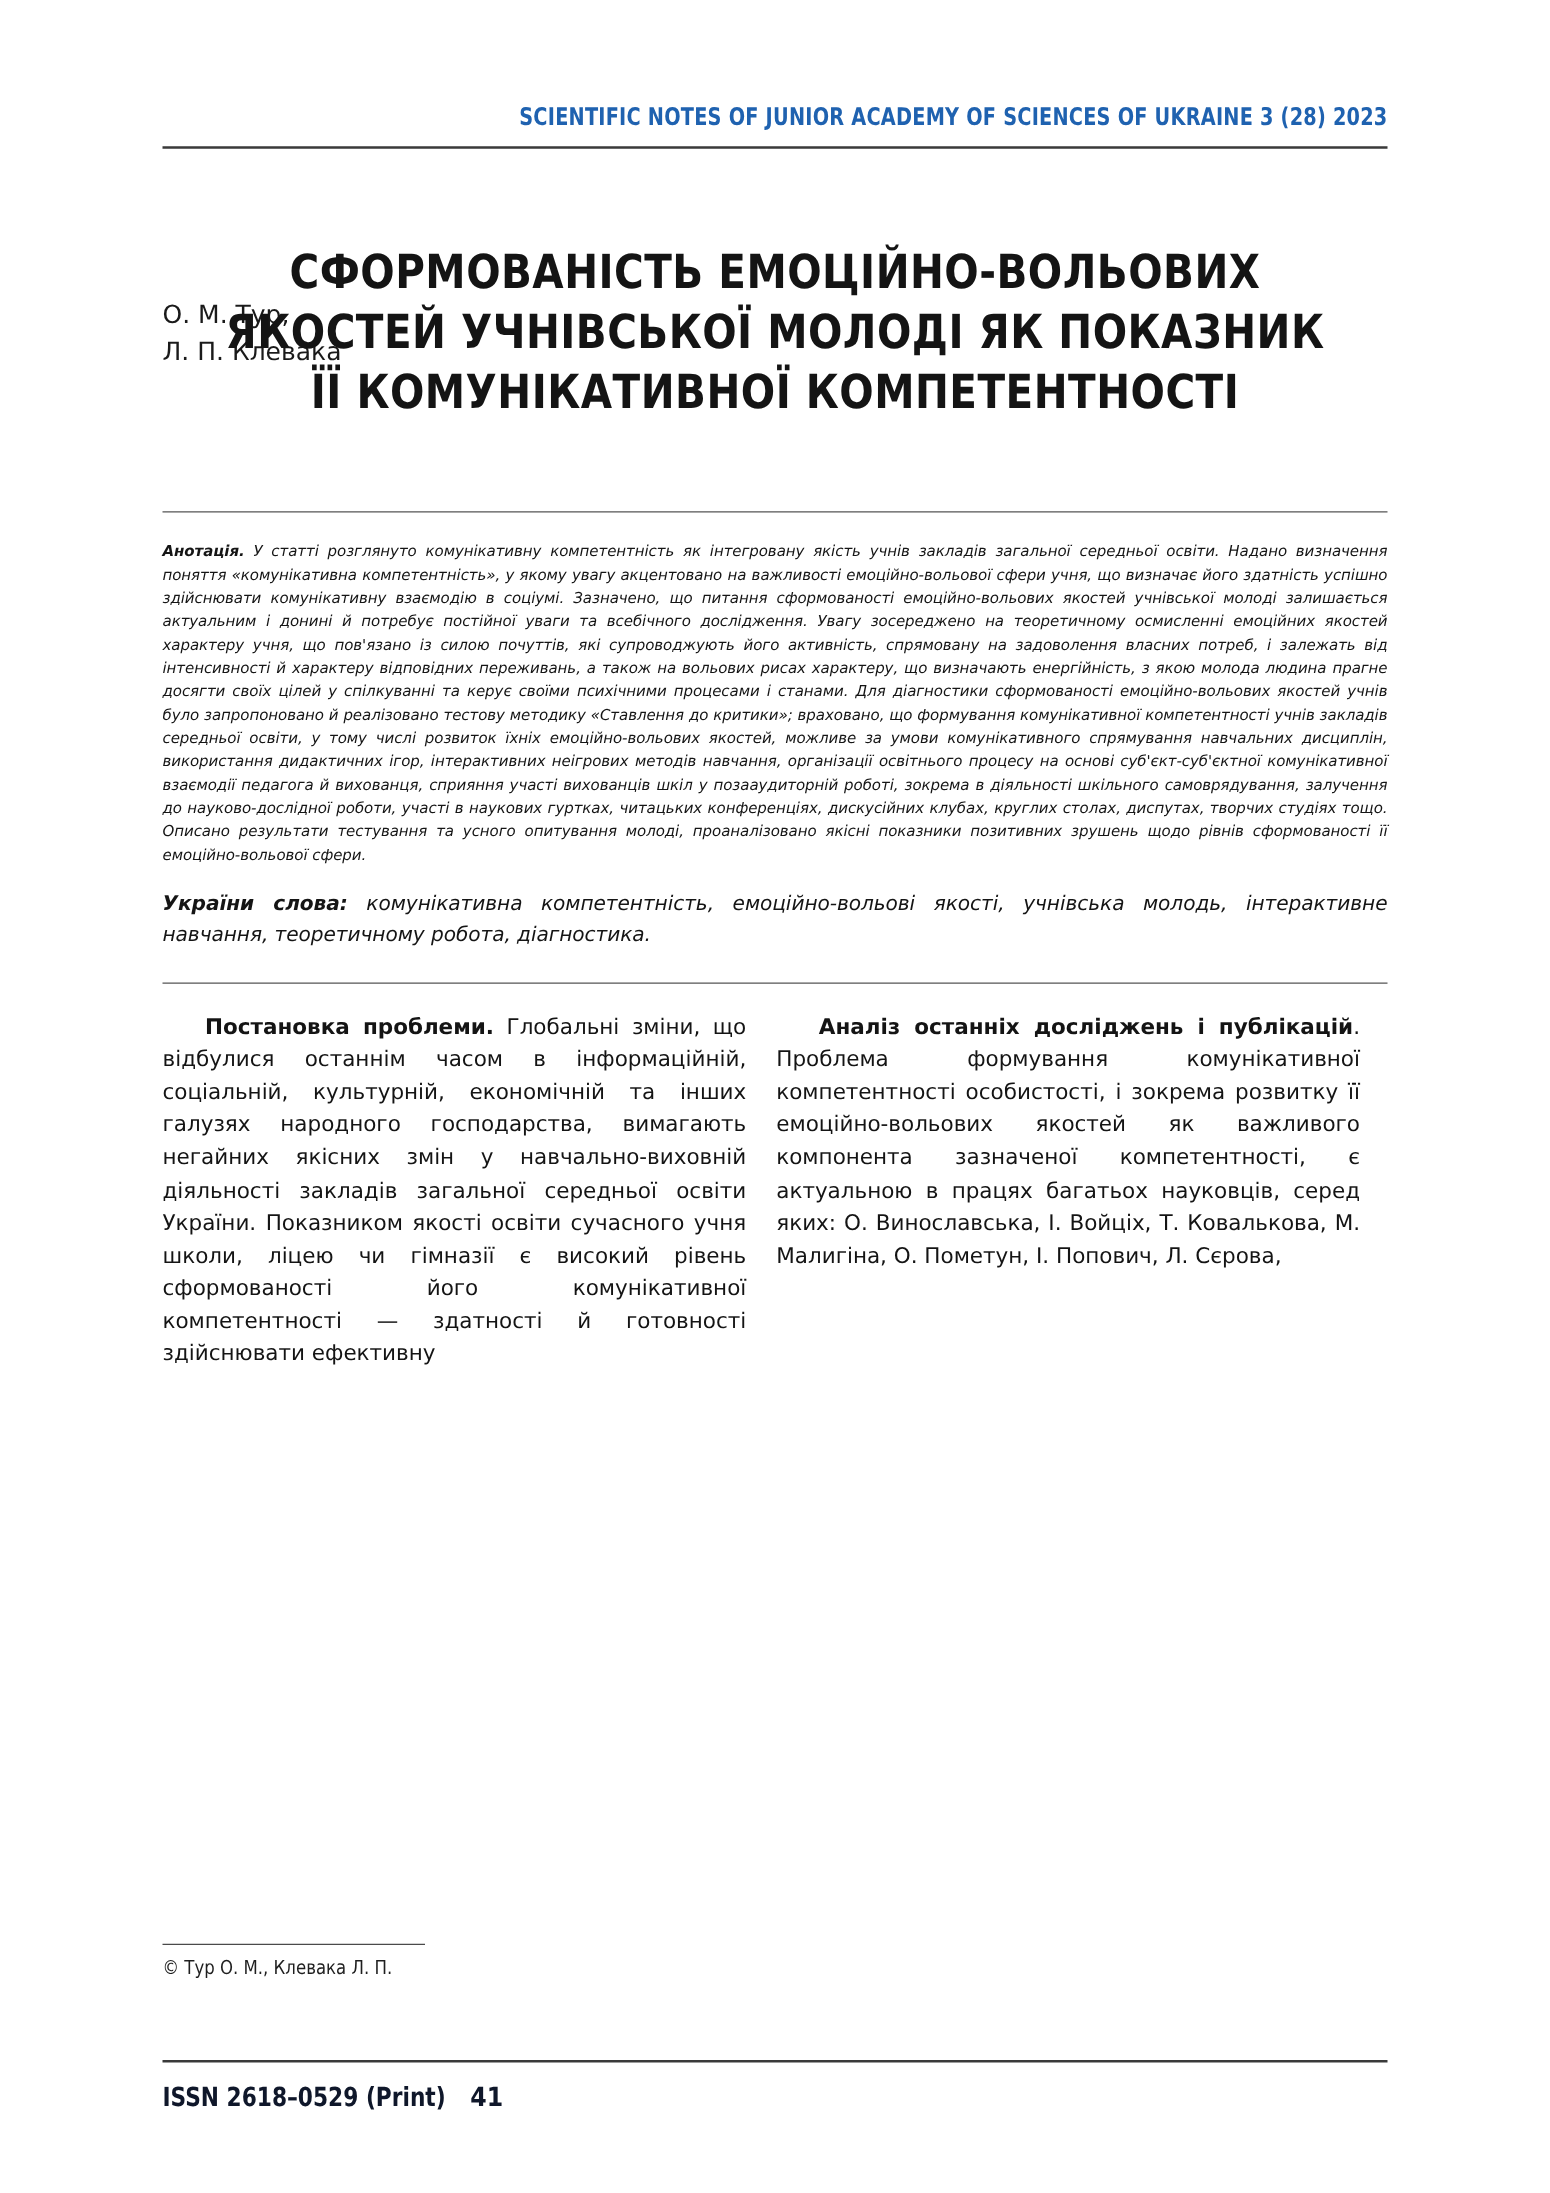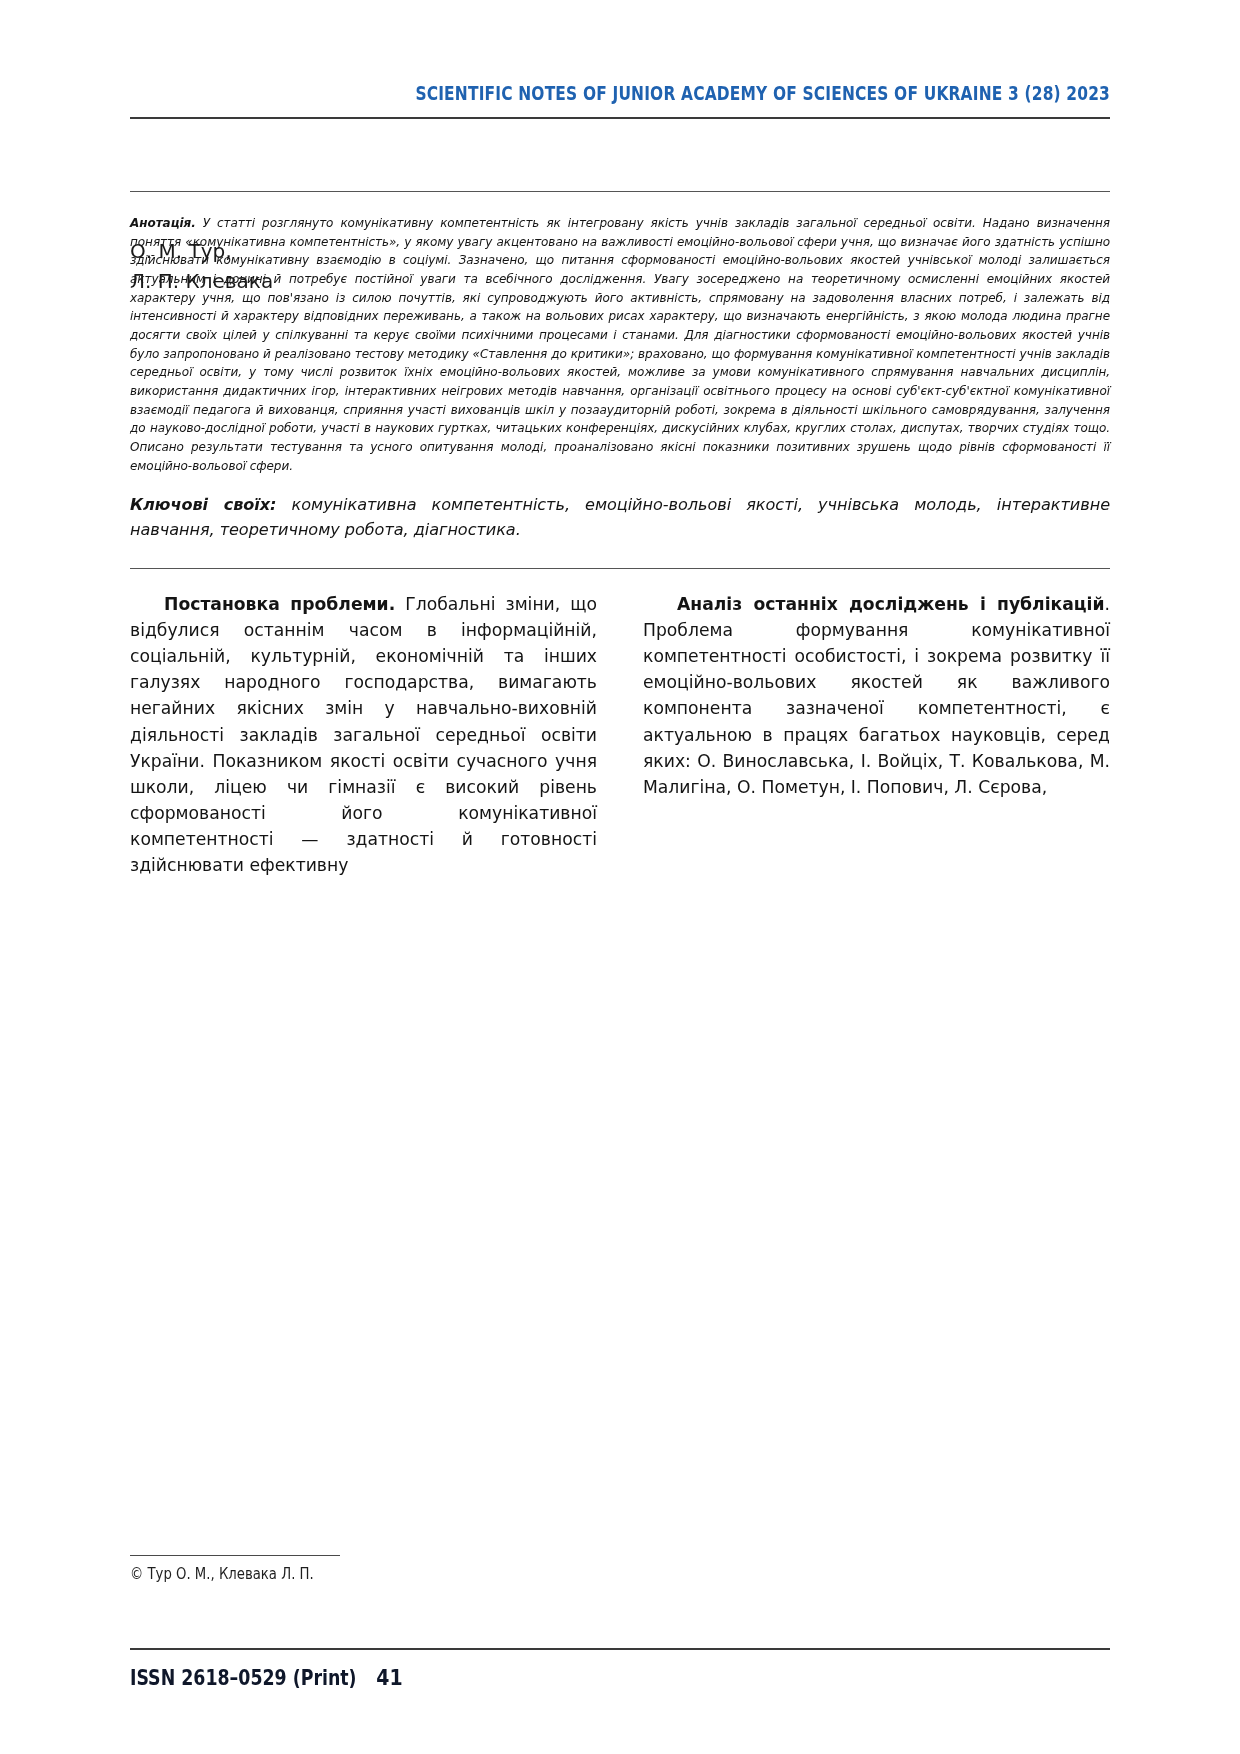--- a/index.html
+++ b/index.html
@@ -109,21 +109,21 @@
 
   .rule-body {
     margin-top: 26px;
     border-top: 1.6px solid #555;
   }
 
   
   .cols {
     margin-top: 22px;
     display: flex;
-    gap: 46px;
+    gap: 24px;
   }
   .col {
     width: 467px;
     font-size: 17.2px;
     line-height: 1.515;
     text-align: justify;
     color: #141414;
   }
   .col p { margin: 0; text-indent: 34px; }
   .col p.noind { text-indent: 0; }
@@ -178,26 +178,31 @@
 
   <div class="runhead">SCIENTIFIC NOTES OF JUNIOR ACADEMY OF SCIENCES OF UKRAINE 3 (28) 2023</div>
   <div class="rule-top"></div>
 
 
   <div class="authors">
     <div>О. М. Тур,</div>
     <div>Л. П. Клевака</div>
   </div>
 
+  <h1 class="title">
+    <span>СФОРМОВАНІСТЬ ЕМОЦІЙНО-ВОЛЬОВИХ</span>
+    <span>ЯКОСТЕЙ УЧНІВСЬКОЇ МОЛОДІ ЯК ПОКАЗНИК</span>
+    <span>ЇЇ КОМУНІКАТИВНОЇ КОМПЕТЕНТНОСТІ</span>
+  </h1>
 
   <div class="rule-mid"></div>
 
   <div class="abstract"><b>Анотація.</b><span> У статті розглянуто комунікативну компетентність як інтегровану якість учнів закладів загальної середньої освіти. Надано визначення поняття «комунікативна компетентність», у якому увагу акцентовано на важливості емоційно-вольової сфери учня, що визначає його здатність успішно здійснювати комунікативну взаємодію в соціумі. Зазначено, що питання сформованості емоційно-вольових якостей учнівської молоді залишається актуальним і донині й потребує постійної уваги та всебічного дослідження. Увагу зосереджено на теоретичному осмисленні емоційних якостей характеру учня, що пов'язано із силою почуттів, які супроводжують його активність, спрямовану на задоволення власних потреб, і залежать від інтенсивності й характеру відповідних переживань, а також на вольових рисах характеру, що визначають енергійність, з якою молода людина прагне досягти своїх цілей у спілкуванні та керує своїми психічними процесами і станами. Для діагностики сформованості емоційно-вольових якостей учнів було запропоновано й реалізовано тестову методику «Ставлення до критики»; враховано, що формування комунікативної компетентності учнів закладів середньої освіти, у тому числі розвиток їхніх емоційно-вольових якостей, можливе за умови комунікативного спрямування навчальних дисциплін, використання дидактичних ігор, інтерактивних неігрових методів навчання, організації освітнього процесу на основі суб'єкт-суб'єктної комунікативної взаємодії педагога й вихованця, сприяння участі вихованців шкіл у позааудиторній роботі, зокрема в діяльності шкільного самоврядування, залучення до науково-дослідної роботи, участі в наукових гуртках, читацьких конференціях, дискусійних клубах, круглих столах, диспутах, творчих студіях тощо. Описано результати тестування та усного опитування молоді, проаналізовано якісні показники позитивних зрушень щодо рівнів сформованості її емоційно-вольової сфери.</span></div>
 
-  <div class="keywords"><b>Ключові своїх:</b><span> комунікативна компетентність, емоційно-вольові якості, учнівська молодь, інтерактивне навчання, теоретичному робота, діагностика.</span></div>
+  <div class="keywords"><b>України слова:</b><span> комунікативна компетентність, емоційно-вольові якості, учнівська молодь, інтерактивне навчання, теоретичному робота, діагностика.</span></div>
 
   <div class="rule-body"></div>
 
   <div class="cols">
     <div class="col">
       <p><b>Постановка проблеми.</b><span> Глобальні зміни, що відбулися останнім часом в інформаційній, соціальній, культурній, економічній та інших галузях народного господарства, вимагають негайних якісних змін у навчально-виховній діяльності закладів загальної середньої освіти України. Показником якості освіти сучасного учня школи, ліцею чи гімназії є високий рівень сформованості його комунікативної компетентності — здатності й готовності здійснювати ефективну</span></p>
     </div>
     <div class="col">
       <p><b>Аналіз останніх досліджень і публікацій</b><span>. Проблема формування комунікативної компетентності особистості, і зокрема розвитку її емоційно-вольових якостей як важливого компонента зазначеної компетентності, є актуальною в працях багатьох науковців, серед яких: О. Винославська, І. Войціх, Т. Ковалькова, М. Малигіна, О. Пометун, І. Попович, Л. Сєрова,</span></p>
     </div>

